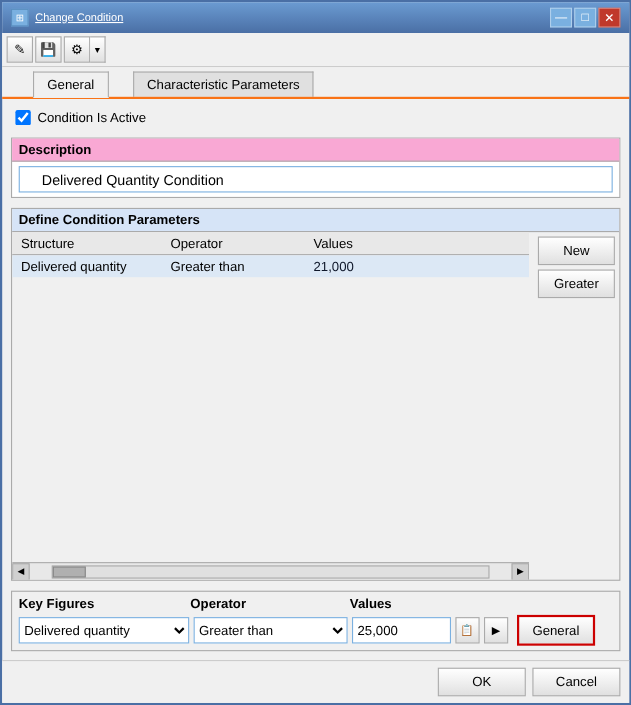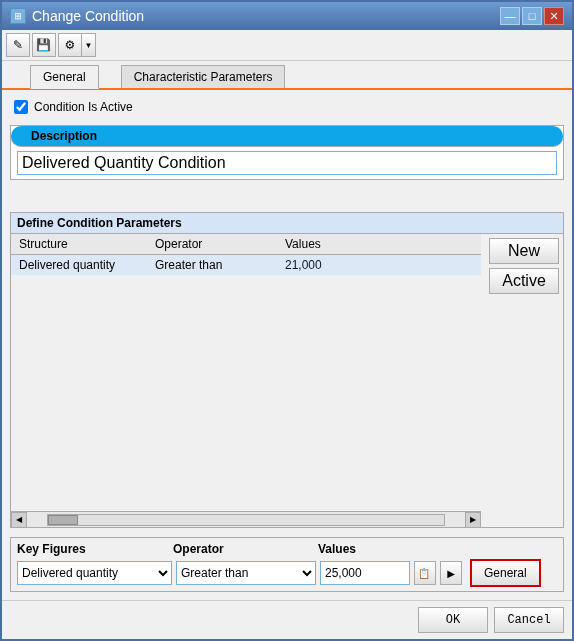--- a/index.html
+++ b/index.html
@@ -47,22 +47,23 @@
       background: #7ab0e0;
       border: 1px solid #5a8fc0;
       display: flex;
       align-items: center;
       justify-content: center;
       font-size: 9px;
       color: white;
     }
 
     .title-text {
-      font-size: 14px;
+      font-size: 10px;
       font-weight: normal;
+      text-decoration: underline;
     }
 
     .title-buttons {
       display: flex;
       gap: 2px;
     }
 
     .title-btn {
       width: 20px;
       height: 18px;
@@ -166,49 +167,47 @@
       width: 14px;
       height: 14px;
     }
 
     .section-box {
       border: 1px solid #aaa;
       background: white;
     }
 
     .section-title {
-      background: #0ea5e9;
+      background: #f9a8d4;
       border-bottom: 1px solid #aaa;
-      padding: 3px 20px;
+      padding: 3px 6px;
       font-weight: bold;
       font-size: 12px;
-      border-radius: 10px;
     }
 
     .section-content {
       padding: 4px 6px;
     }
 
     .description-input {
       width: 100%;
       height: 24px;
       border: 1px solid #7ab0e0;
-      padding: 2px 4px;
-      font-size: 16px;
+      padding: 2px 20px;
+      font-size: 13px;
       background: white;
       outline: none;
     }
 
     .define-condition-box {
       border: 1px solid #aaa;
       flex: 1;
       display: flex;
       flex-direction: column;
       overflow: hidden;
-      margin-top: 23px;
     }
 
     .define-condition-title {
       background: #d6e4f7;
       border-bottom: 1px solid #aaa;
       padding: 3px 6px;
       font-weight: bold;
       font-size: 12px;
     }
 
@@ -298,21 +297,21 @@
       gap: 4px;
       padding: 4px;
     }
 
     .side-btn {
       width: 70px;
       height: 26px;
       border: 1px solid #aaa;
       background: linear-gradient(to bottom, #ffffff, #e0e0e0);
       cursor: pointer;
-      font-size: 16px;
+      font-size: 12px;
       display: flex;
       align-items: center;
       justify-content: center;
     }
 
     .bottom-filter-area {
       border: 1px solid #aaa;
       background: #f0f0f0;
       padding: 4px 6px;
       flex-shrink: 0;
@@ -389,27 +388,26 @@
       display: flex;
       justify-content: flex-end;
       gap: 6px;
       padding: 6px 8px;
       border-top: 1px solid #ccc;
       background: #f0f0f0;
       flex-shrink: 0;
     }
 
     .footer-btn {
-      width: 70px;
+      width: 80px;
       height: 26px;
       border: 1px solid #aaa;
       background: linear-gradient(to bottom, #ffffff, #e0e0e0);
       cursor: pointer;
       font-size: 12px;
-      font-family: Liberation Mono, monospace;
     }
   </style>
 </head>
 <body>
 
 <div class="window">
 
   <div class="title-bar">
     <div class="title-bar-left">
       <div class="title-icon">⊞</div>
@@ -477,21 +475,21 @@
             <div class="scrollbar-arrow">◀</div>
             <div class="h-scrollbar">
               <div class="scrollbar-thumb"></div>
             </div>
             <div class="scrollbar-arrow">▶</div>
           </div>
         </div>
 
         <div class="side-buttons">
           <button class="side-btn">New</button>
-          <button class="side-btn">Active</button>
+          <button class="side-btn">Greater</button>
         </div>
       </div>
     </div>
 
     <div class="bottom-filter-area">
       <div class="filter-labels">
         <span class="filter-label key-figures">Key Figures</span>
         <span class="filter-label operator">Operator</span>
         <span class="filter-label values">Values</span>
       </div>

